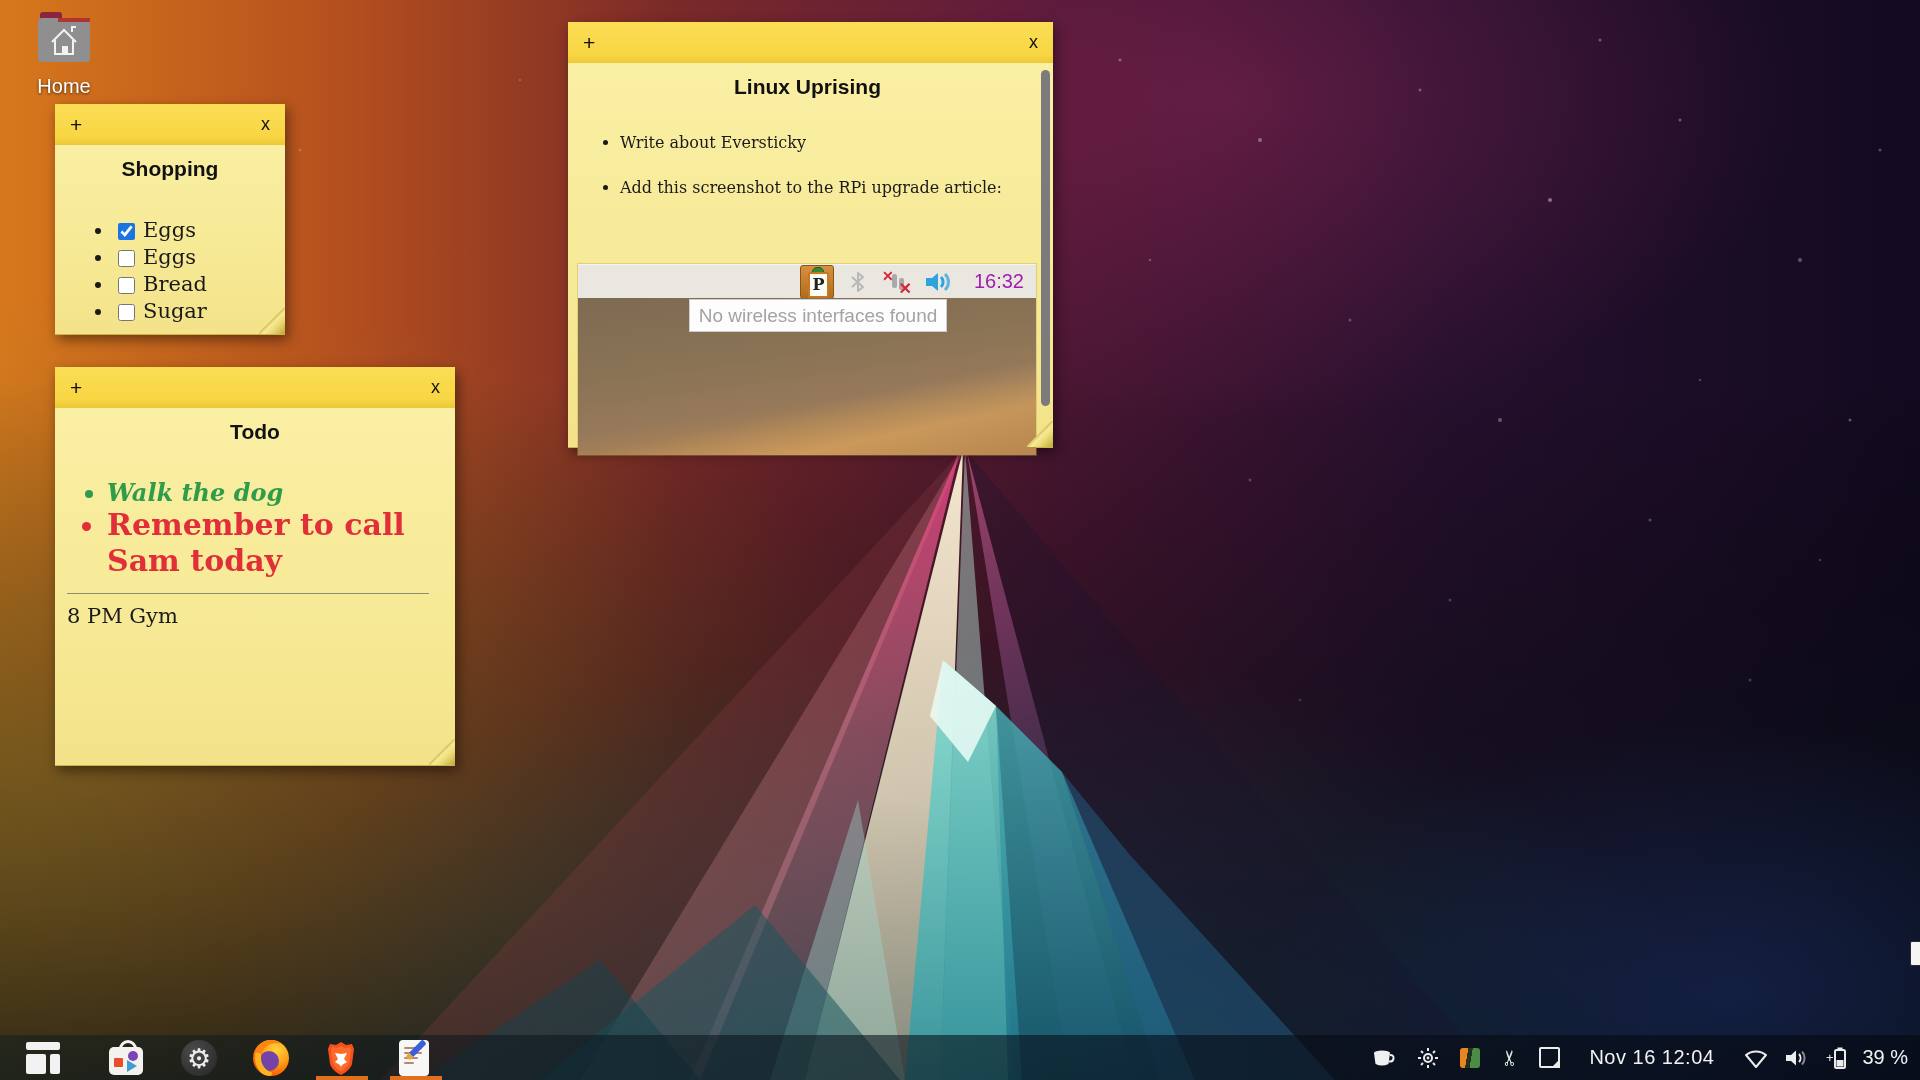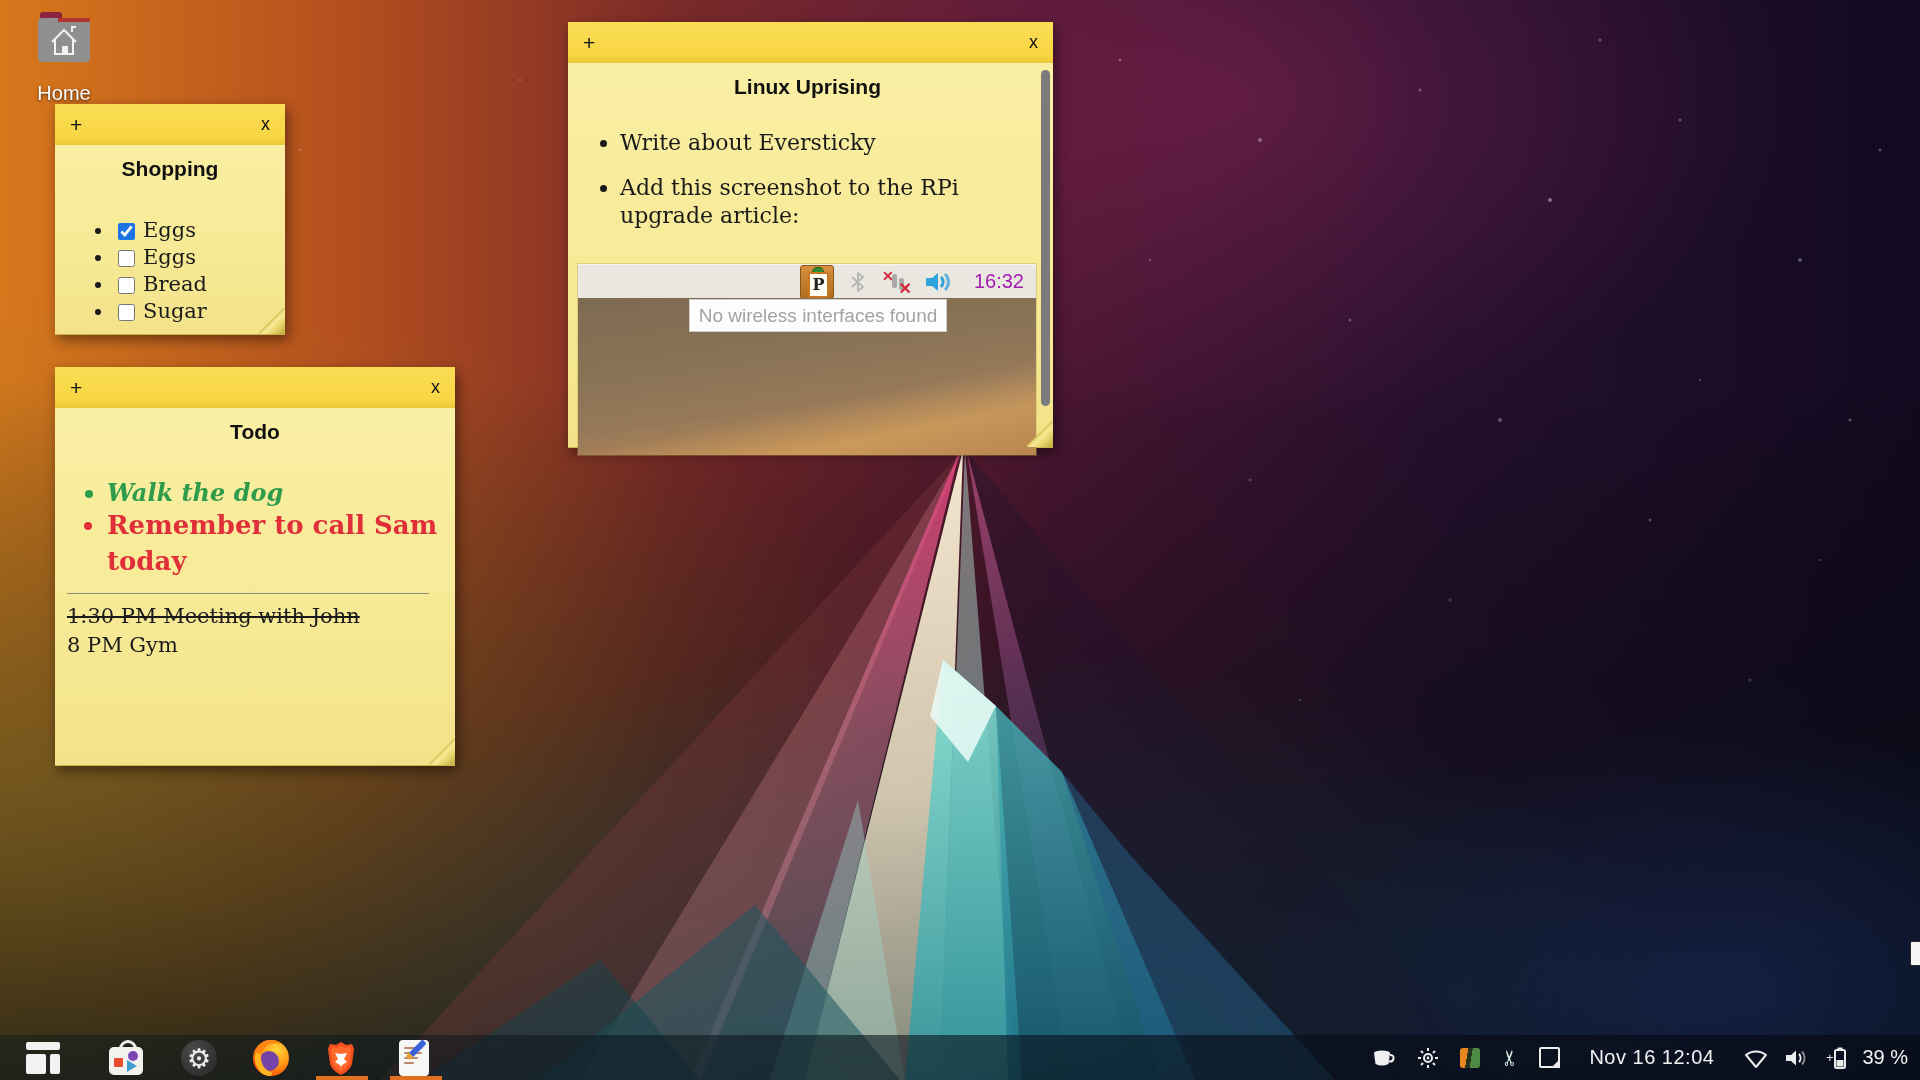--- a/index.html
+++ b/index.html
@@ -2,21 +2,21 @@
 <html><head>
 <meta charset="utf-8">
 <style>
   html,body{margin:0;padding:0;background:#000;}
   #screen{position:relative;width:1920px;height:1080px;overflow:hidden;
           font-family:"Liberation Sans",sans-serif;-webkit-font-smoothing:antialiased;}
   #wallpaper{position:absolute;left:0;top:0;z-index:0;}
 
   
   .desktop-icon{position:absolute;left:14px;top:8px;width:100px;text-align:center;z-index:2;cursor:default;}
-  .desktop-icon-label{margin-top:12px;color:#fff;font-size:20px;text-shadow:0 1px 3px rgba(0,0,0,.7);}
+  .desktop-icon-label{margin-top:5px;color:#fff;font-size:20px;text-shadow:0 1px 3px rgba(0,0,0,.7);}
 
   
   .note{position:absolute;z-index:3;box-shadow:3px 5px 12px rgba(0,0,0,.45);
         background:linear-gradient(180deg,#faf0a6 0%,#f7ea97 60%,#f3e289 100%);
         border-bottom:1px solid #c9b34a;}
   .note-header{position:absolute;left:0;top:0;right:0;height:41px;
         background:linear-gradient(180deg,#fbdd55 0%,#f8d644 80%,#efca38 100%);
         border-bottom:1px solid #e6cb3e;display:flex;align-items:center;justify-content:space-between;padding:0 15px;box-sizing:border-box;}
   .note-btn{background:none;border:none;font-family:"Liberation Sans",sans-serif;color:#111;cursor:pointer;padding:0;line-height:1;}
   .note-add{font-size:21px;}
@@ -28,28 +28,28 @@
         background:linear-gradient(135deg,rgba(0,0,0,0) 46%,#d9c35a 48%,#f6ea96 56%,#e9d873 72%,#cdb84b 90%,#bfa93f 100%);}
 
   
   .checklist{margin:36px 0 0 0;padding-left:47px;}
   .checklist li{font-size:21px;line-height:27px;color:#1a1a1a;}
   .checklist input{width:17px;height:17px;accent-color:#1b74e4;vertical-align:-3px;margin-right:8px;}
 
   
   .todo-list{margin:34px 0 0 0;padding-left:40px;}
   .todo-list li.green-item{font-size:24px;line-height:29px;font-weight:bold;color:#2f9c4b;font-style:italic;}
-  .todo-list li.red-item{font-size:26px;line-height:36px;font-weight:bold;color:#e12f39;}
+  .todo-list li.red-item{font-size:30px;line-height:36px;font-weight:bold;color:#e12f39;}
   .todo-hr{border:none;border-top:1px solid #8d8d7a;margin:14px 0 8px 0;width:362px;}
   .todo-line{font-size:21px;line-height:29px;margin:0;color:#1a1a1a;}
   .struck{text-decoration:line-through;}
 
   
   .serif-list{margin:30px 0 0 0;padding-left:40px;}
-  .serif-list li{font-size:22px;line-height:28px;margin-bottom:17px;color:#1a1a1a;}
+  .serif-list li{font-size:16px;line-height:28px;margin-bottom:17px;color:#1a1a1a;}
   .note-scrollbar{position:absolute;right:3px;top:48px;width:9px;height:336px;background:#7b7b7b;border-radius:5px;z-index:5;}
 
   
   .shot{position:absolute;left:10px;top:201px;width:458px;height:191px;overflow:visible;box-shadow:0 0 0 1px rgba(180,160,80,.35);}
   .shot-bar{position:absolute;left:0;top:0;right:0;height:34px;background:#eae7e1;border-top:1px solid #f6f4ef;
             display:flex;align-items:center;justify-content:flex-end;gap:14px;box-sizing:border-box;padding-right:12px;}
   .shot-photo{position:absolute;left:0;top:34px;right:0;bottom:0;
       background:linear-gradient(172deg,#7d6b52 0%,#8a7355 38%,#97795a 62%,#b58753 82%,#c99457 100%);}
   .shot-photo::after{content:"";position:absolute;inset:0;
       background:linear-gradient(168deg,rgba(255,255,255,0) 62%,rgba(255,196,110,.28) 80%,rgba(60,40,20,.12) 100%);}
@@ -272,21 +272,20 @@
       <button class="note-btn note-add">+</button>
       <button class="note-btn note-close">x</button>
     </div>
     <div class="note-body">
       <div class="note-title">Todo</div>
       <ul class="todo-list serif">
         <li class="green-item">Walk the dog</li>
         <li class="red-item">Remember to call Sam today</li>
       </ul>
       <hr class="todo-hr">
-      <p class="todo-line serif struck">1:30 PM Meeting with John</p>
       <p class="todo-line serif">8 PM Gym</p>
     </div>
     <div class="note-fold"></div>
   </div>
 
   <div class="note" style="left:568px;top:22px;width:485px;height:425px;">
     <div class="note-header">
       <button class="note-btn note-add">+</button>
       <button class="note-btn note-close">x</button>
     </div>

